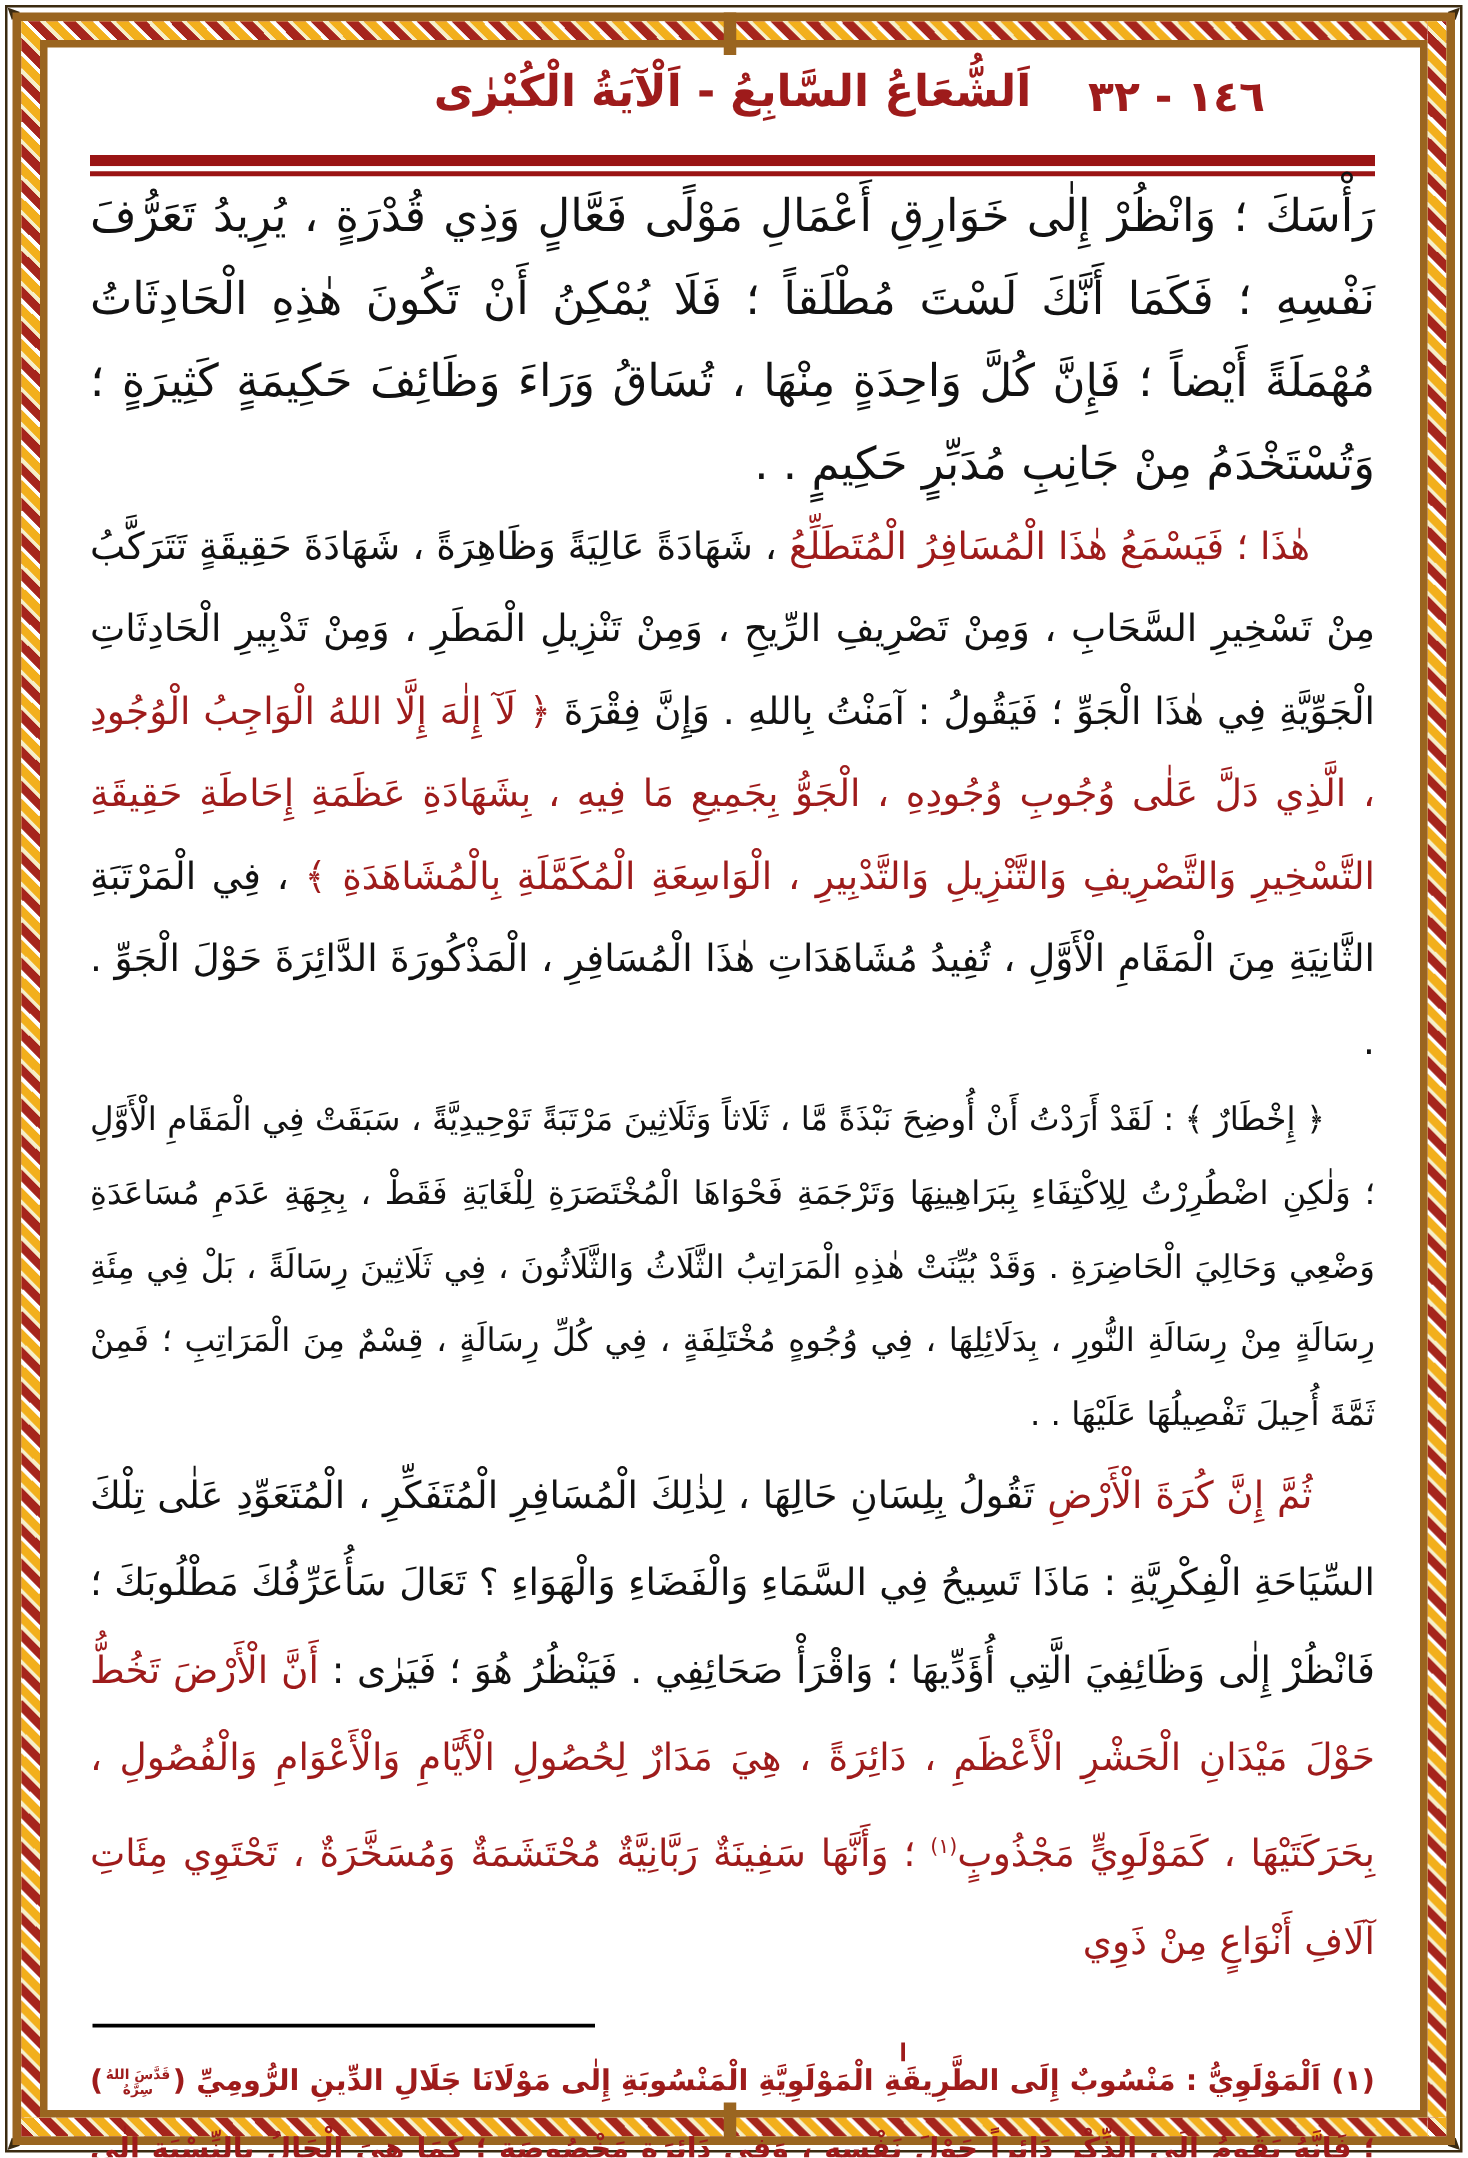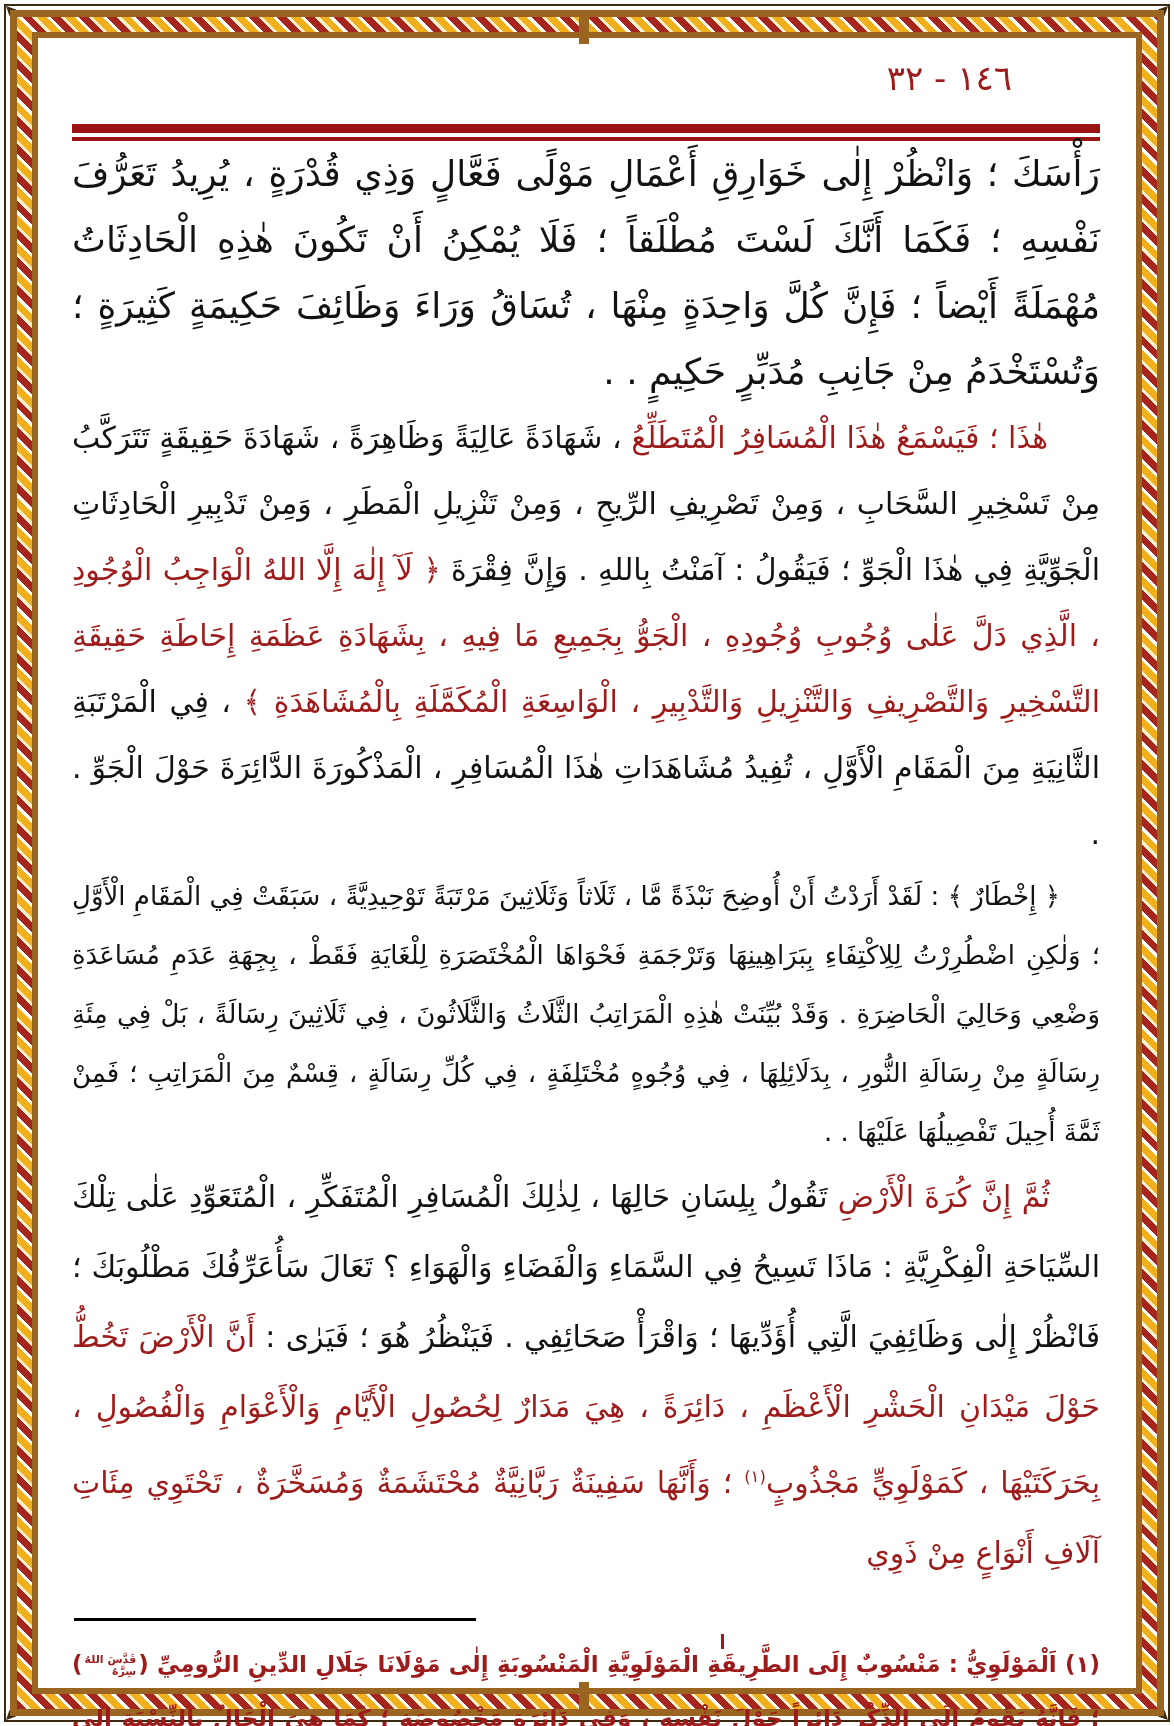--- a/index.html
+++ b/index.html
@@ -36,21 +36,21 @@
 
   
   .content{
     position:absolute;
     top:52px;bottom:46px;left:72px;right:74px;
     direction:rtl;
   }
   .header{position:relative;height:62px;}
   .page-number{
     position:absolute;right:88px;top:6px;
-    color:#9e1b1b;font-size:34px;font-weight:normal;letter-spacing:2px;
+    color:#9e1b1b;font-size:34px;font-weight:bold;letter-spacing:2px;
   }
   .page-title{
     position:absolute;left:0;right:0;top:2px;text-align:center;
     color:#9e1b1b;font-size:35px;font-weight:bold;
   }
   .double-rule{margin-top:10px;}
   .rule-thick{height:9px;background:#9a1414;}
   .rule-gap{height:4px;background:#ffffff;}
   .rule-thin{height:4px;background:#9a1414;}
 
@@ -70,21 +70,21 @@
   
   .footnote-rule{
     width:402px;height:3px;background:#000000;
     margin:30px 624px 0 0; 
   }
   .fn{
     margin:16px 0 0;
     text-align:justify;text-align-last:start;
     color:#9e1b1b;font-size:23px;line-height:54px;font-weight:bold;
   }
-  .seal{display:inline-flex;flex-direction:column;vertical-align:middle;
+  .seal{display:inline-flex;flex-direction:column;align-items:center;vertical-align:middle;
         line-height:1.05;font-size:11px;margin:0 2px;}
   .paren{font-weight:bold;}
 </style>
 </head>
 <body>
 
 <div class="page">
 
   <div class="frame-outline">
     <div class="corner-spike tl"></div>
@@ -96,20 +96,21 @@
   <div class="frame-pattern"></div>
   <div class="frame-inner"></div>
   <div class="center-tick top"></div>
   <div class="center-tick bottom"></div>
   <div class="stray-mark"></div>
 
   <div class="content">
 
     <div class="header">
       <div class="page-number">١٤٦ - ٣٢</div>
+      <div class="page-title">اَلشُّعَاعُ السَّابِعُ - اَلْآيَةُ الْكُبْرٰى</div>
     </div>
     <div class="double-rule">
       <div class="rule-thick"></div>
       <div class="rule-gap"></div>
       <div class="rule-thin"></div>
     </div>
 
     <p class="para p1"><span class="black">رَأْسَكَ ؛ وَانْظُرْ إِلٰى خَوَارِقِ أَعْمَالِ مَوْلًى فَعَّالٍ وَذِي قُدْرَةٍ ، يُرِيدُ تَعَرُّفَ نَفْسِهِ ؛ فَكَمَا أَنَّكَ لَسْتَ مُطْلَقاً ؛ فَلَا يُمْكِنُ أَنْ تَكُونَ هٰذِهِ الْحَادِثَاتُ مُهْمَلَةً أَيْضاً ؛ فَإِنَّ كُلَّ وَاحِدَةٍ مِنْهَا ، تُسَاقُ وَرَاءَ وَظَائِفَ حَكِيمَةٍ كَثِيرَةٍ ؛ وَتُسْتَخْدَمُ مِنْ جَانِبِ مُدَبِّرٍ حَكِيمٍ . .</span></p>
 
     <p class="para p2"><span class="red">هٰذَا ؛ فَيَسْمَعُ هٰذَا الْمُسَافِرُ الْمُتَطَلِّعُ</span><span class="black"> ، شَهَادَةً عَالِيَةً وَظَاهِرَةً ، شَهَادَةَ حَقِيقَةٍ تَتَرَكَّبُ مِنْ تَسْخِيرِ السَّحَابِ ، وَمِنْ تَصْرِيفِ الرِّيحِ ، وَمِنْ تَنْزِيلِ الْمَطَرِ ، وَمِنْ تَدْبِيرِ الْحَادِثَاتِ الْجَوِّيَّةِ فِي هٰذَا الْجَوِّ ؛ فَيَقُولُ : آمَنْتُ بِاللهِ . وَإِنَّ فِقْرَةَ </span><span class="red">﴿ لَآ إِلٰهَ إِلَّا اللهُ الْوَاجِبُ الْوُجُودِ ، الَّذِي دَلَّ عَلٰى وُجُوبِ وُجُودِهِ ، الْجَوُّ بِجَمِيعِ مَا فِيهِ ، بِشَهَادَةِ عَظَمَةِ إِحَاطَةِ حَقِيقَةِ التَّسْخِيرِ وَالتَّصْرِيفِ وَالتَّنْزِيلِ وَالتَّدْبِيرِ ، الْوَاسِعَةِ الْمُكَمَّلَةِ بِالْمُشَاهَدَةِ ﴾</span><span class="black"> ، فِي الْمَرْتَبَةِ الثَّانِيَةِ مِنَ الْمَقَامِ الْأَوَّلِ ، تُفِيدُ مُشَاهَدَاتِ هٰذَا الْمُسَافِرِ ، الْمَذْكُورَةَ الدَّائِرَةَ حَوْلَ الْجَوِّ . .</span></p>

